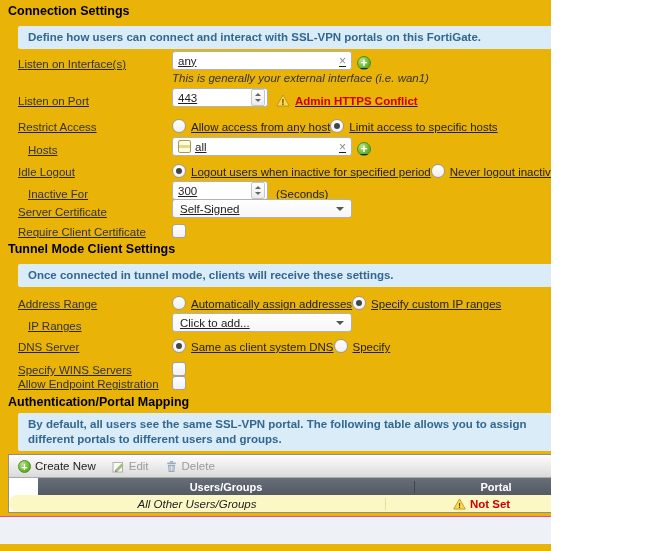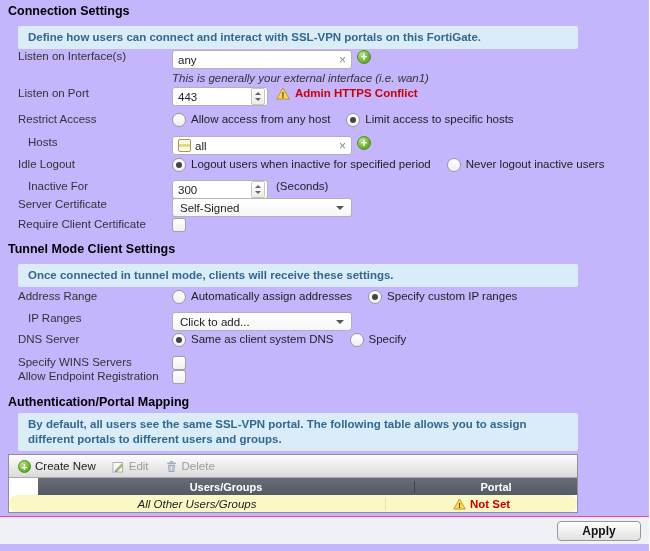--- a/index.html
+++ b/index.html
@@ -1,24 +1,24 @@
 <!DOCTYPE html>
 <html><head>
 <meta charset="utf-8">
 <style>
   html,body{margin:0;padding:0;background:#fff;}
-  .page{position:relative;width:649px;height:551px;background:#c4b5fd;
-        font-family:"Liberation Sans",sans-serif;font-size:11.5px;color:#222;overflow:hidden;}
+  .page{position:relative;width:543px;height:551px;background:#eab308;
+        font-family:"Liberation Sans",sans-serif;font-size:11.5px;color:#222;overflow:hidden;padding-left:8px;}
 
   .section-title{position:absolute;left:8px;font-size:12.5px;font-weight:bold;color:#000;white-space:nowrap;}
 
   .info-bar{position:absolute;left:18px;width:560px;box-sizing:border-box;background:#d9ecf7;
             color:#336791;font-weight:bold;padding:4px 10px;border-radius:2px;line-height:15px;}
 
-  .row{position:absolute;left:18px;display:flex;align-items:flex-start;height:20px;width:628px;white-space:nowrap;}
+  .row{position:absolute;left:18px;display:flex;align-items:flex-end;height:20px;width:628px;white-space:nowrap;text-decoration:underline;}
   .flabel{width:154px;flex-shrink:0;color:#333;}
   .flabel.indent{padding-left:10px;box-sizing:border-box;}
 
   .tag-input{width:180px;height:19px;box-sizing:border-box;border:1px solid #b2b2b2;border-radius:3px;
              background:#fff;display:flex;align-items:center;padding:0 5px;}
   .tag-text{color:#222;}
   .x-icon{margin-left:auto;color:#888;font-size:12px;line-height:1;cursor:pointer;}
 
   .addr-icon{width:11px;height:11px;border:1px solid #a49a52;border-radius:2px;margin-right:4px;flex-shrink:0;
              background:linear-gradient(#fdfae0 35%,#e3d88f 35%,#e3d88f 60%,#fdfae0 60%);}
@@ -37,21 +37,21 @@
            align-items:center;justify-content:space-evenly;}
   .tri-up{width:0;height:0;border-left:3px solid transparent;border-right:3px solid transparent;border-bottom:3px solid #666;}
   .tri-down{width:0;height:0;border-left:3px solid transparent;border-right:3px solid transparent;border-top:3px solid #666;}
 
   .warn-text{color:#cc0000;font-weight:bold;margin-left:5px;}
   .warn-svg{margin-left:8px;flex-shrink:0;}
 
   .radio{display:inline-block;width:12px;height:12px;border:1px solid #9a9a9a;border-radius:50%;
          background:linear-gradient(#fff,#efefef);position:relative;margin-right:5px;flex-shrink:0;cursor:pointer;}
   .radio.checked::after{content:"";position:absolute;left:3px;top:3px;width:6px;height:6px;border-radius:50%;background:#40464d;}
-  .opt-label{margin-right:16px;color:#222;}
+  .opt-label{margin-right:0;color:#222;}
 
   .checkbox{display:inline-block;width:12px;height:12px;border:1px solid #a2a2a2;border-radius:3px;
             background:linear-gradient(#fff,#f1f1f1);cursor:pointer;flex-shrink:0;}
 
   .select{width:180px;height:19px;box-sizing:border-box;border:1px solid #b2b2b2;border-radius:3px;
           background:linear-gradient(#fff,#f6f6f6);display:flex;align-items:center;padding:0 7px;cursor:pointer;}
   .select-arrow{margin-left:auto;width:0;height:0;border-left:4px solid transparent;border-right:4px solid transparent;border-top:4px solid #555;}
 
   .suffix{margin-left:8px;color:#222;}
 

